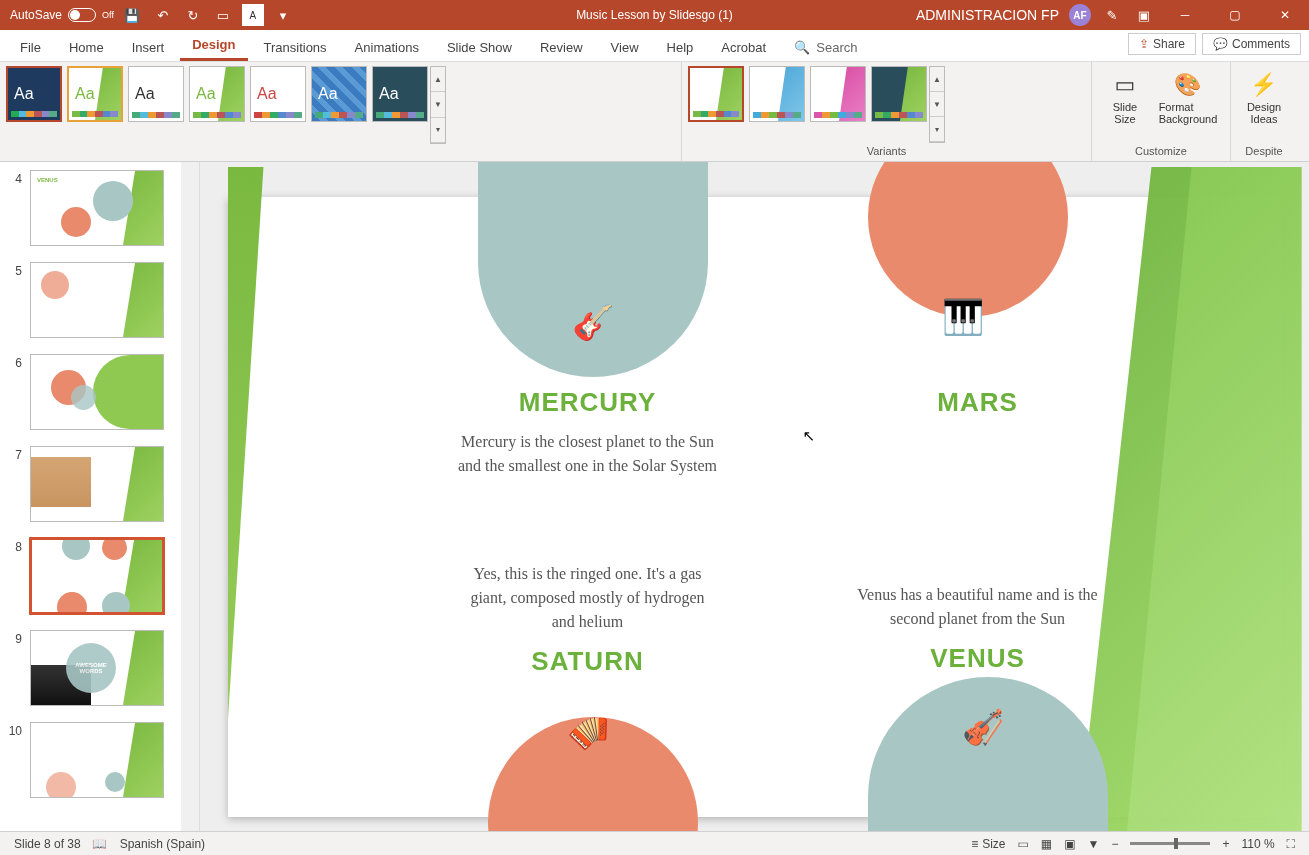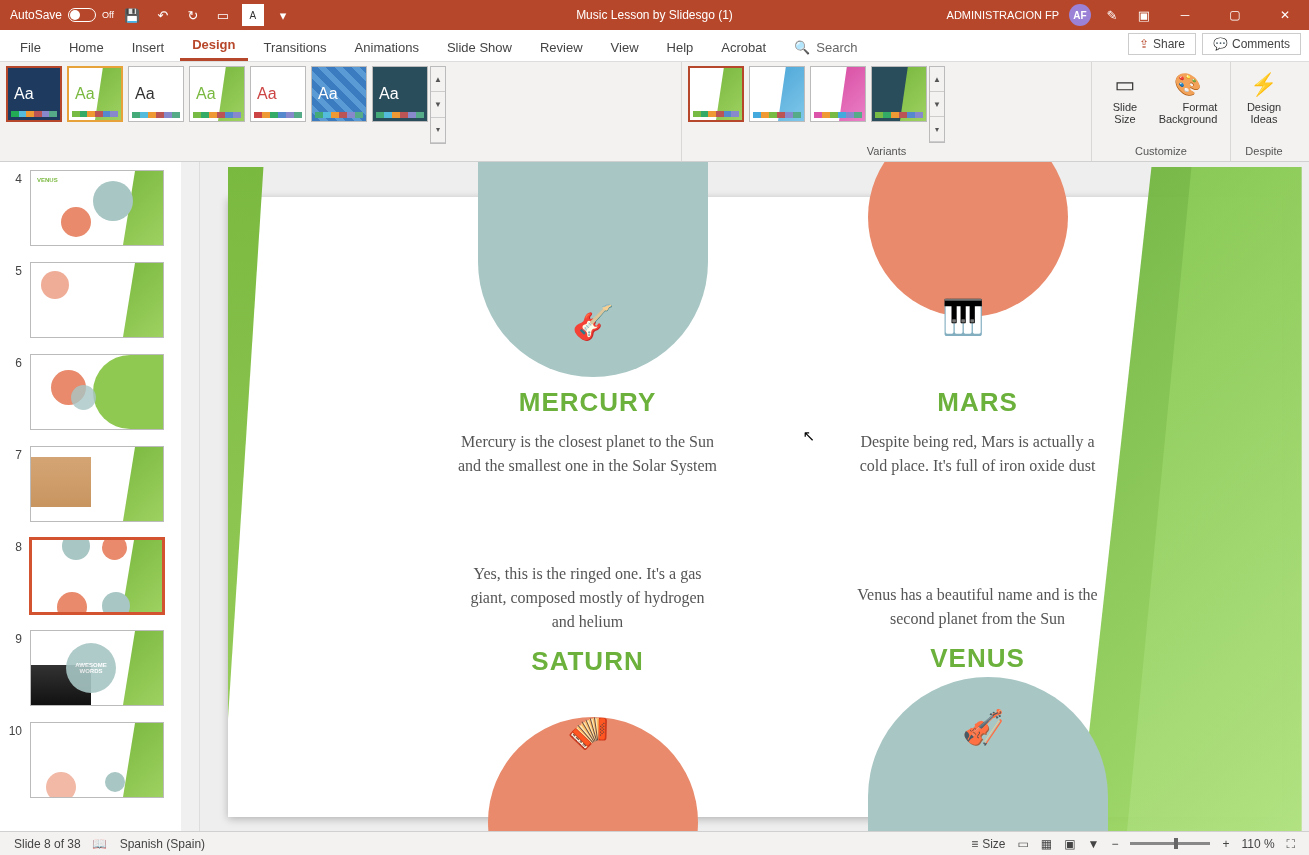--- a/index.html
+++ b/index.html
@@ -86,21 +86,21 @@
     </div>
     <div class="qat-btn">💾</div>
     <div class="qat-btn">↶</div>
     <div class="qat-btn">↻</div>
     <div class="qat-btn">▭</div>
     <div class="qat-btn box" style="background:#fff;color:#333">A</div>
     <div class="qat-btn">▾</div>
   </div>
   <div class="title-center">Music Lesson by Slidesgo (1)</div>
   <div class="titlebar-right">
-    <span style="font-size:11px">ADMINISTRACION FP</span>
+    <span style="font-size:14px">ADMINISTRACION FP</span>
     <div class="avatar">AF</div>
     <div class="qat-btn">✎</div>
     <div class="qat-btn">▣</div>
     <div class="win-btn">─</div>
     <div class="win-btn">▢</div>
     <div class="win-btn">✕</div>
   </div>
 </div>
 
 <div class="tabs">
@@ -280,21 +280,21 @@
   </div>
   <div class="ribbon-group">
     <div class="ribbon-vert-wrap">
       <div class="ribbon-vert-btn">
           <span class="icon">▭</span>
           <span style="white-space:pre-line;text-align:center;line-height:1.1">Slide
 Size</span>
         </div>
       <div class="ribbon-vert-btn" style="width:72px">
           <span class="icon">🎨</span>
-          <span style="white-space:pre-line;text-align:right;line-height:1.1">Format
+          <span style="white-space:pre-line;text-align:left;line-height:1.1">Format
 Background</span>
         </div>
     </div>
     <div class="group-label">Customize</div>
   </div>
   <div class="ribbon-group" style="border-right:none">
     <div class="ribbon-vert-wrap">
       <div class="ribbon-vert-btn">
           <span class="icon">⚡</span>
           <span style="white-space:pre-line;text-align:center;line-height:1.1">Design
@@ -384,21 +384,20 @@
       <span class="icon-white" style="left:340px;bottom:65px">🪗</span>
       <div class="circle" style="left:640px;bottom:-120px;width:240px;height:260px;background:#a7c6c4;border-radius:130px 130px 0 0"></div>
       <span class="icon-white" style="left:735px;bottom:70px">🎻</span>
 
       <div class="planet-block" style="left:230px;top:190px">
         <div class="planet-title">MERCURY</div>
         <div class="planet-text">Mercury is the closest planet to the Sun and the smallest one in the Solar System</div>
       </div>
       <div class="planet-block" style="left:620px;top:190px">
         <div class="planet-title">MARS</div>
-        <div class="planet-text">Despite being red, Mars is actually a cold place. It's full of iron oxide dust</div>
       </div>
       <div class="planet-block" style="left:230px;top:365px">
         <div class="planet-text">Yes, this is the ringed one. It's a gas giant, composed mostly of hydrogen and helium</div>
         <div class="planet-title" style="margin-top:12px">SATURN</div>
       </div>
       <div class="planet-block" style="left:620px;top:386px">
         <div class="planet-text">Venus has a beautiful name and is the second planet from the Sun</div>
         <div class="planet-title" style="margin-top:12px">VENUS</div>
       </div>
 

